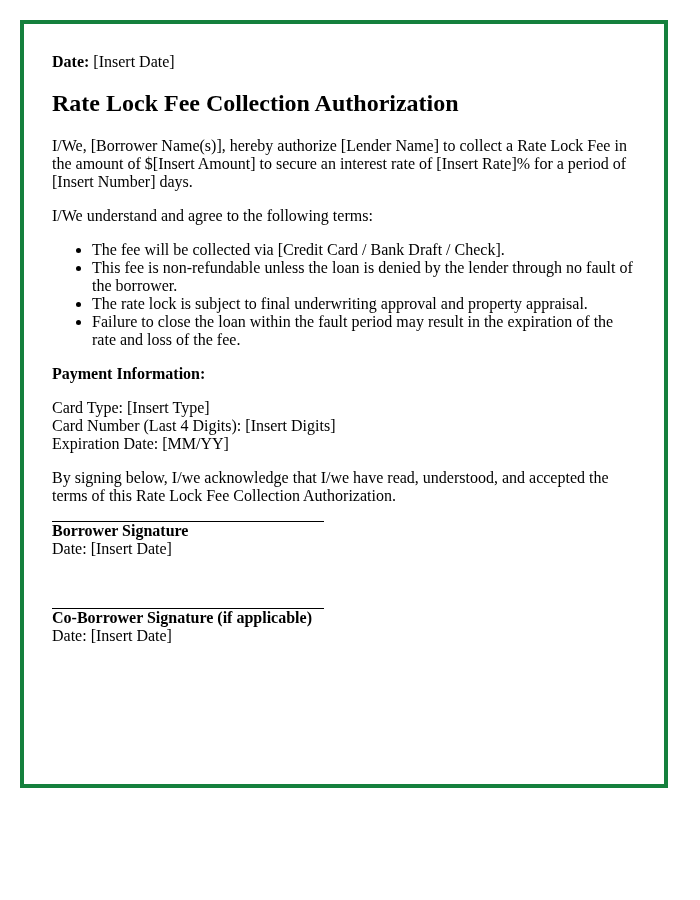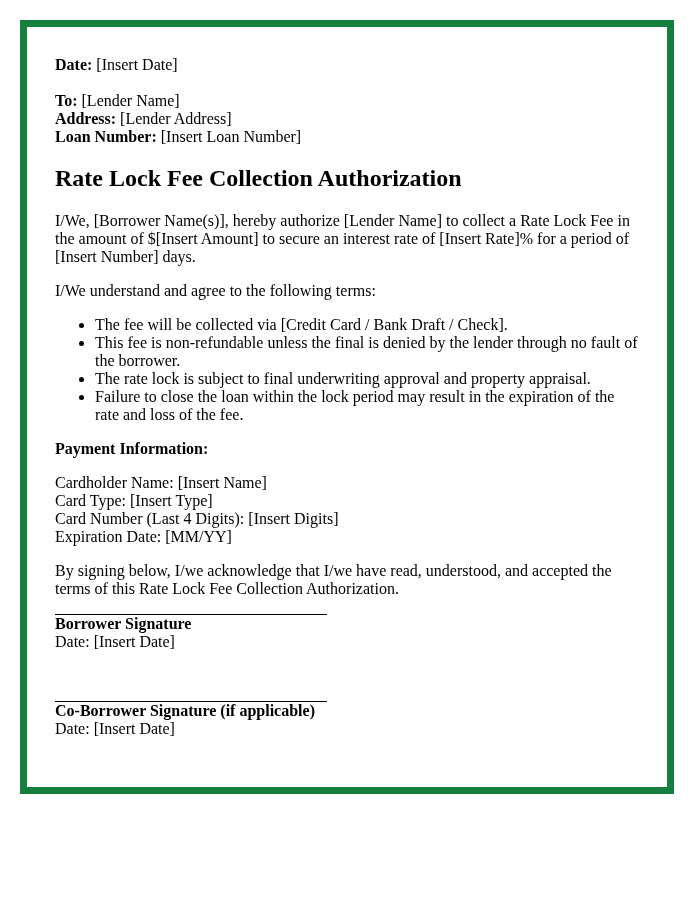--- a/index.html
+++ b/index.html
@@ -1,20 +1,20 @@
 <!DOCTYPE html>
 <html><head>
   <meta charset="utf-8">
   <style>
     html, body { margin: 0; padding: 0; background: #ffffff; }
     body { width: 700px; height: 900px; position: relative; font-family: "Liberation Serif", "DejaVu Serif", serif; color: #000; }
     .letter {
       position: absolute; left: 20px; top: 20px;
       width: 584px; height: 720px;
-      border: 7px solid #15803d;
+      border: 4px solid #15803d;
       padding: 20px 28px 20px 28px;
       box-sizing: content-box;
       font-size: 16px; line-height: 18px;
     }
     p { margin: 0; }
     .date-line { margin-top: 9px; }
     .addr { margin-top: 18px; }
     h1 {
       font-size: 24px; line-height: 36px; font-weight: bold;
       margin: 14px 0 16px 0;
@@ -29,51 +29,36 @@
   </style>
 </head>
 <body>
 
 <div class="letter">
   <p class="date-line">
     <span class="bold">Date:</span>
     <span>[Insert Date]</span>
   </p>
 
-  <div class="addr">
-    <p>
-      <span class="bold">To:</span>
-      <span>[Lender Name]</span>
-    </p>
-    <p>
-      <span class="bold">Address:</span>
-      <span>[Lender Address]</span>
-    </p>
-    <p>
-      <span class="bold">Loan Number:</span>
-      <span>[Insert Loan Number]</span>
-    </p>
-  </div>
 
   <h1>Rate Lock Fee Collection Authorization</h1>
 
   <p class="para">I/We, [Borrower Name(s)], hereby authorize [Lender Name] to collect a Rate Lock Fee in the amount of $[Insert Amount] to secure an interest rate of [Insert Rate]% for a period of [Insert Number] days.</p>
   <p class="para">I/We understand and agree to the following terms:</p>
 
   <ul>
     <li>The fee will be collected via [Credit Card / Bank Draft / Check].</li>
-    <li>This fee is non-refundable unless the final is denied by the lender through no fault of the borrower.</li>
+    <li>This fee is non-refundable unless the loan is denied by the lender through no fault of the borrower.</li>
     <li>The rate lock is subject to final underwriting approval and property appraisal.</li>
-    <li>Failure to close the loan within the lock period may result in the expiration of the rate and loss of the fee.</li>
+    <li>Failure to close the loan within the fault period may result in the expiration of the rate and loss of the fee.</li>
   </ul>
 
   <p class="para bold">Payment Information:</p>
 
   <div class="para">
-    <p>Cardholder Name: [Insert Name]</p>
     <p>Card Type: [Insert Type]</p>
     <p>Card Number (Last 4 Digits): [Insert Digits]</p>
     <p>Expiration Date: [MM/YY]</p>
   </div>
 
   <p class="para">By signing below, I/we acknowledge that I/we have read, understood, and accepted the terms of this Rate Lock Fee Collection Authorization.</p>
 
   <div class="sigblock">
     <div class="sigline"></div>
     <p class="bold">Borrower Signature</p>

